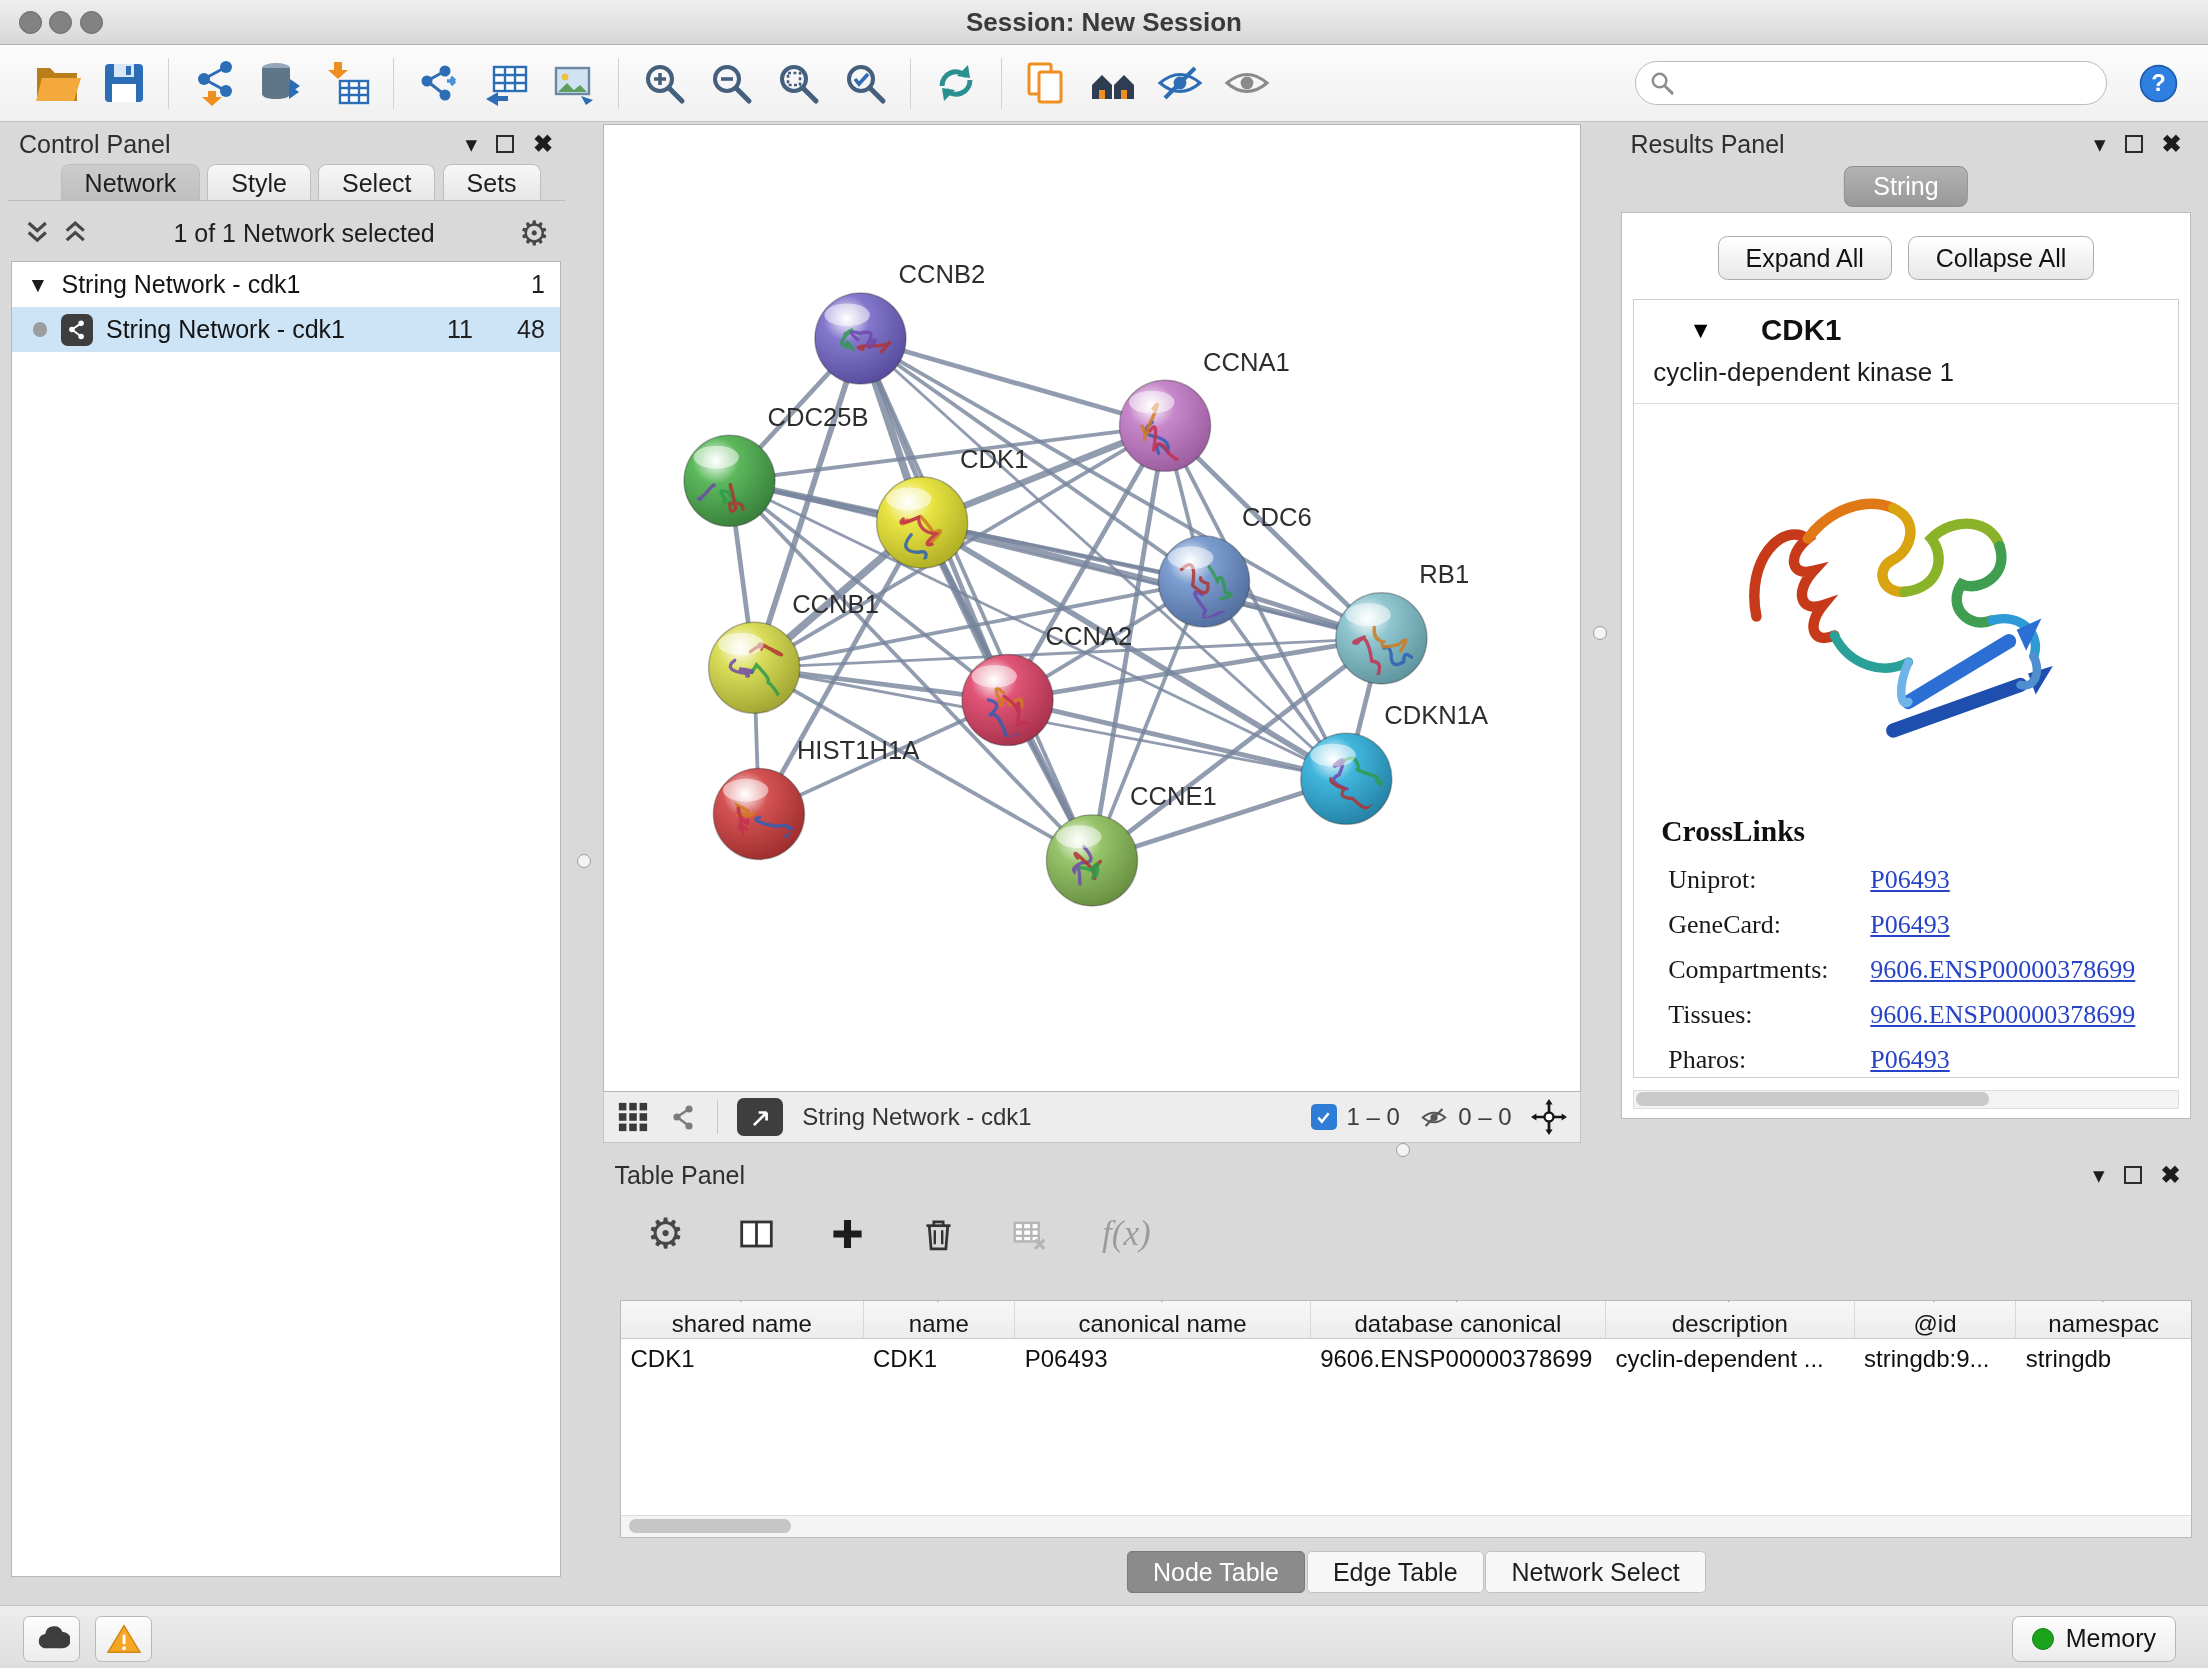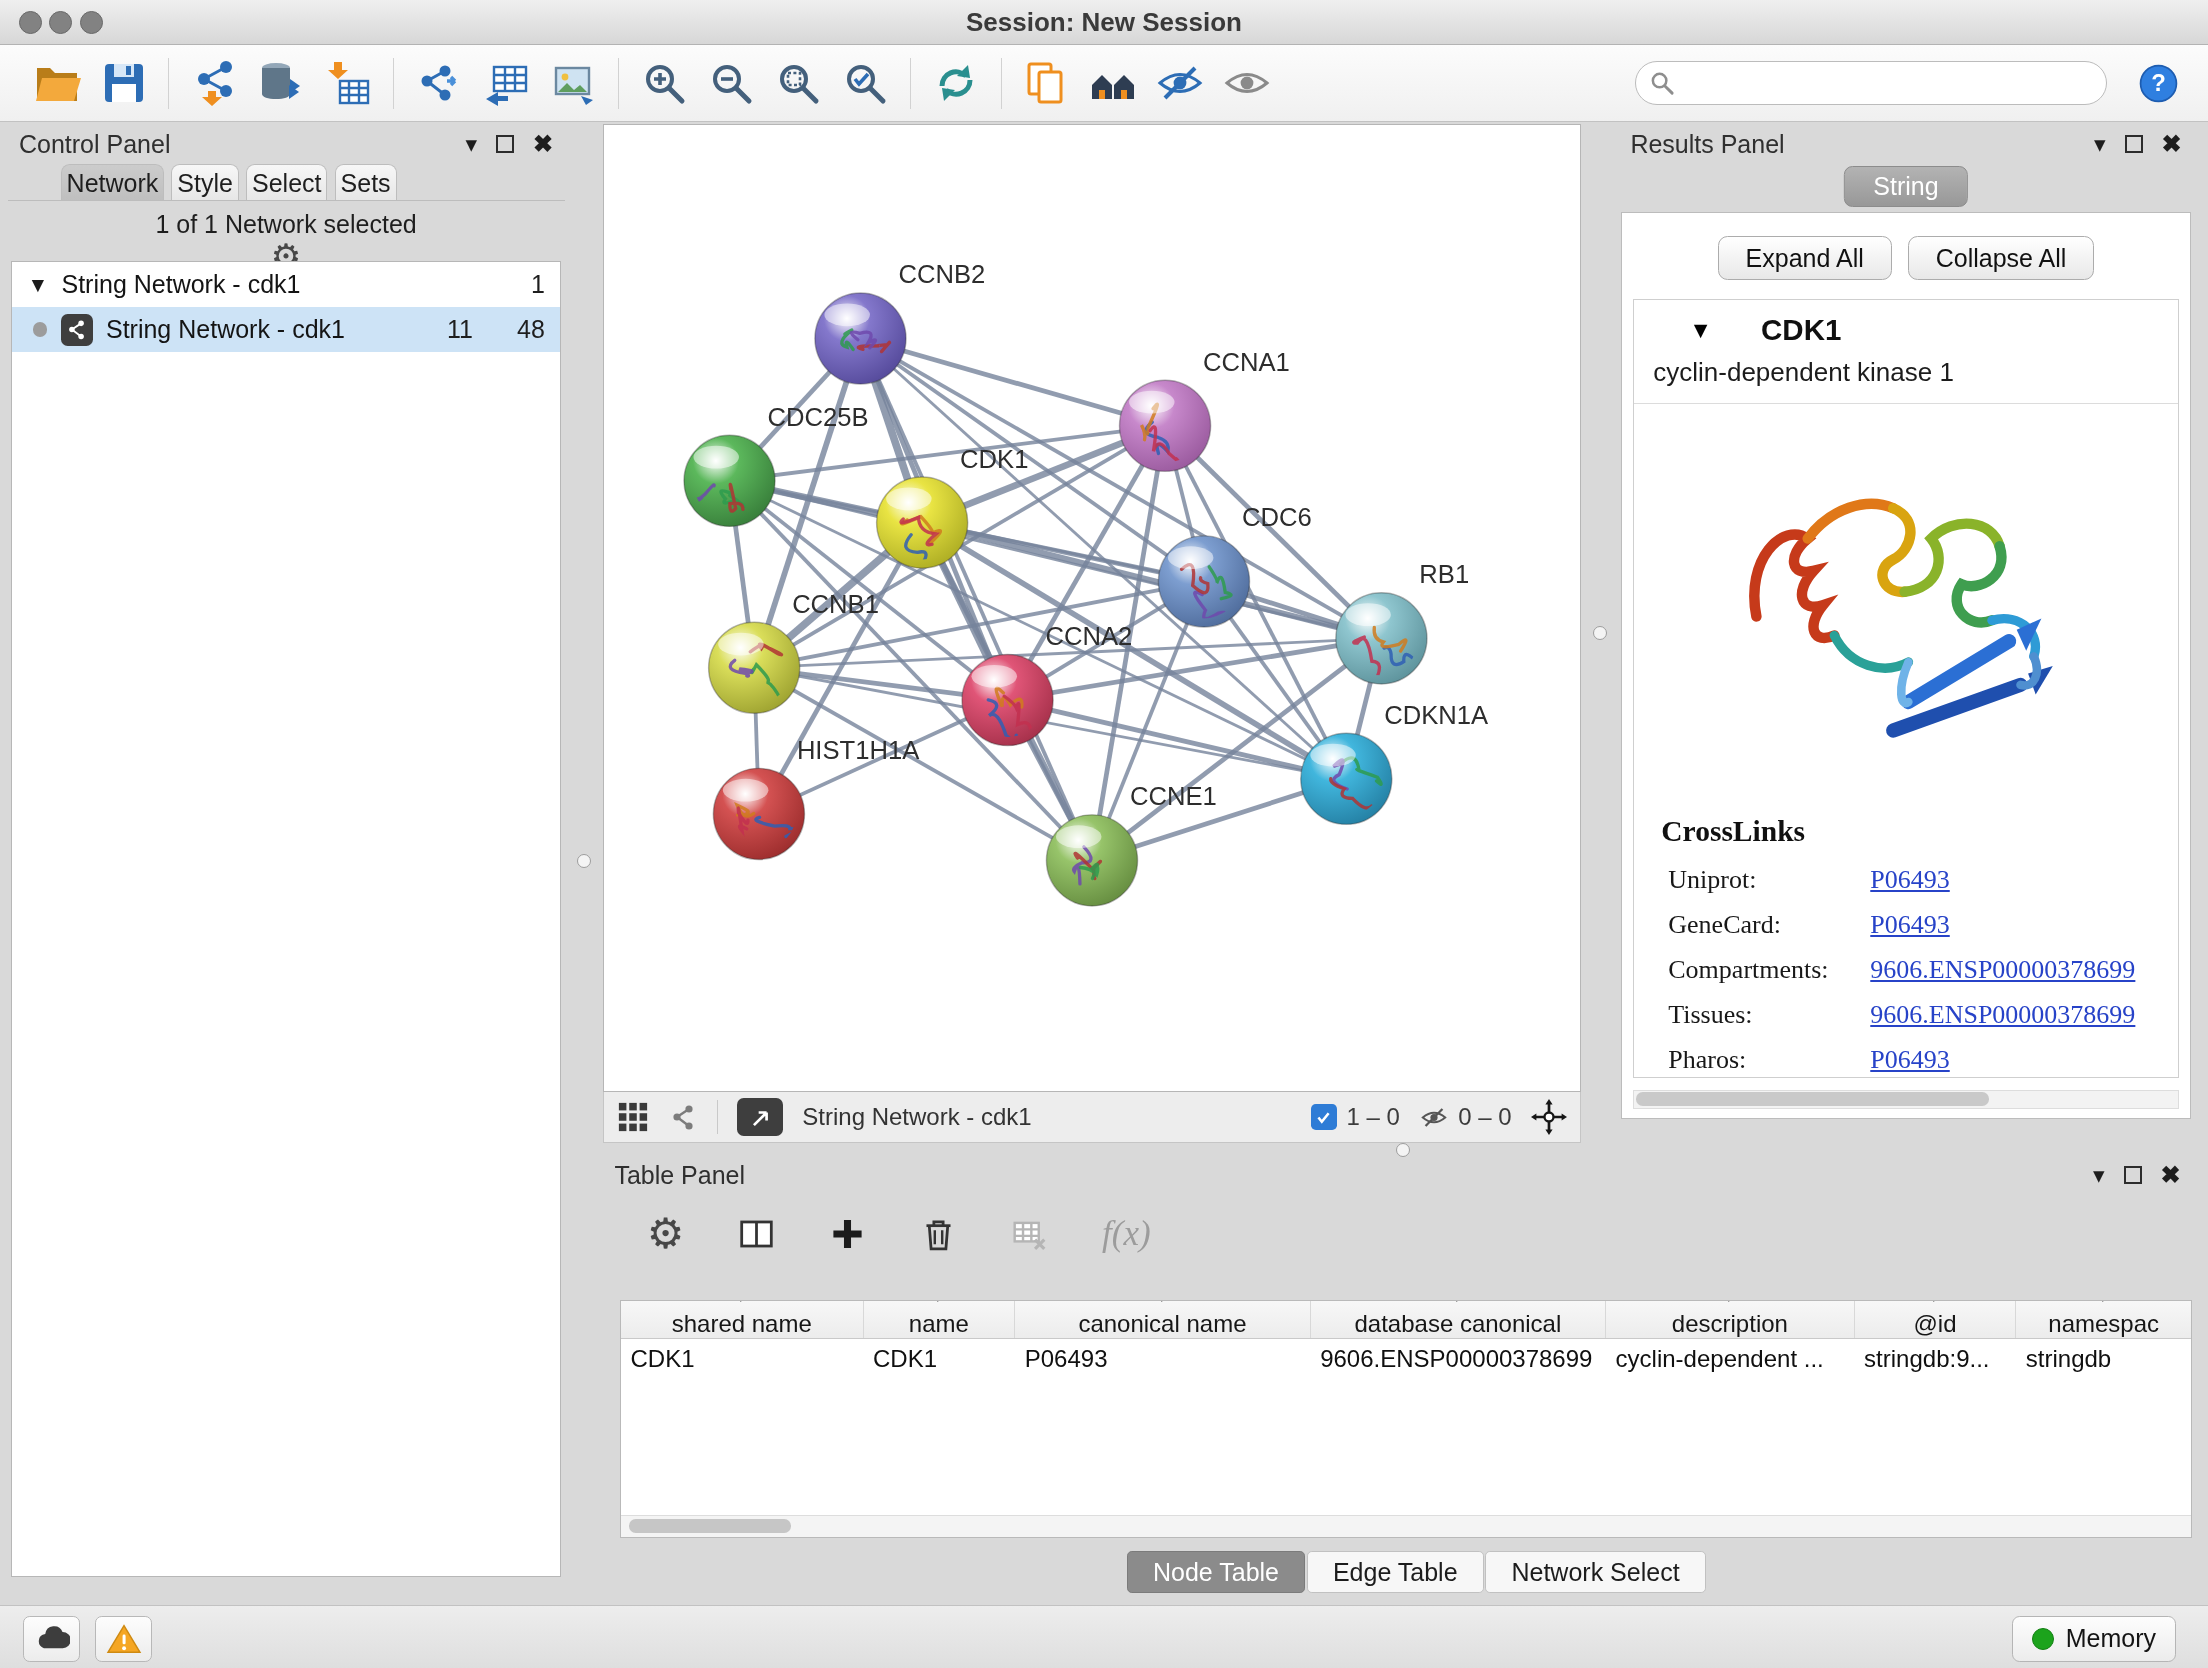--- a/index.html
+++ b/index.html
@@ -22,23 +22,23 @@
   
   .phead{position:absolute;left:0;right:0;top:0;height:36px;display:flex;align-items:center;font-size:25px;color:#2f2f2f;padding:0 11.4px;box-sizing:border-box;}
   .winctl{margin-left:auto;display:flex;align-items:center;gap:19px;color:#1d1d1d;}
   .winctl .tri{font-size:23px;line-height:1;}
   .winctl .sq{width:18px;height:18px;border:2.4px solid #2c2c2c;display:inline-block;box-sizing:border-box;}
   .winctl .xx{font-size:24px;font-weight:bold;line-height:1;}
 
   
   .cpanel{position:absolute;left:7.6px;top:126px;width:557px;height:1457px;}
   .ctabs{position:absolute;left:0;right:0;top:38px;height:37px;padding-left:53px;border-bottom:1px solid #bdbdbd;box-sizing:border-box;}
-  .ctab{display:inline-block;height:36px;line-height:36px;padding:0 5px;font-size:25px;color:#1e1e1e;background:linear-gradient(#f7f7f7,#e7e7e7);border:1px solid #bdbdbd;border-bottom:none;border-radius:8.6px 8.6px 0 0;margin-right:2.9px;box-sizing:border-box;}
+  .ctab{display:inline-block;height:36px;line-height:36px;padding:0 23px;font-size:25px;color:#1e1e1e;background:linear-gradient(#f7f7f7,#e7e7e7);border:1px solid #bdbdbd;border-bottom:none;border-radius:8.6px 8.6px 0 0;margin-right:2.9px;box-sizing:border-box;}
   .ctab.sel{background:linear-gradient(#cccccc,#bfbfbf);}
-  .csub{position:absolute;left:0;right:0;top:84px;height:46px;display:flex;align-items:center;padding:0 15px;box-sizing:border-box;flex-direction:column;}
+  .csub{position:absolute;left:0;right:0;top:84px;height:46px;display:flex;align-items:center;padding:0 15px;box-sizing:border-box;}
   .cstatus{flex:1;text-align:center;font-size:25px;color:#1e1e1e;}
   .gear{font-size:34px;color:#474747;line-height:1;}
   .tree{position:absolute;left:3.8px;right:3.8px;top:135px;bottom:5.7px;background:#fff;border:1px solid #b7b7b7;box-sizing:border-box;}
   .trow{height:45px;display:flex;align-items:center;font-size:25px;color:#141414;padding:0 15px;gap:13.3px;}
   .trow.sel{background:#cde3f6;}
   .texp{font-size:21px;color:#1c1c1c;}
   .bullet{width:14.3px;height:14.3px;border-radius:50%;background:#9c9c9c;display:inline-block;margin-left:5.7px;}
   .badge{width:32px;height:32px;border-radius:6.7px;background:#3e3e3e;display:flex;align-items:center;justify-content:center;}
   .tnum{margin-left:auto;display:flex;gap:44px;color:#1e1e1e;}
 

